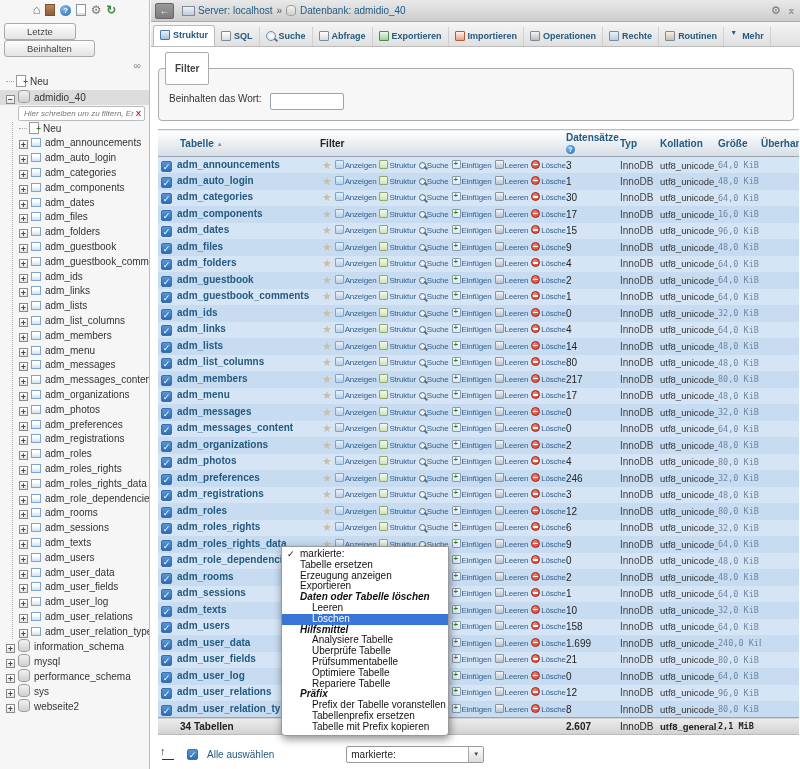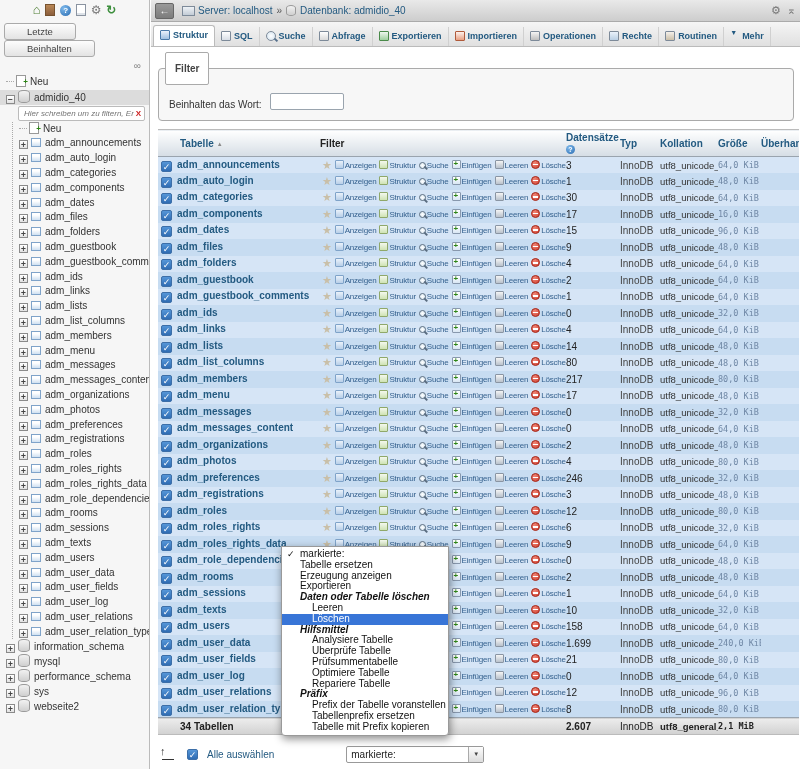--- a/index.html
+++ b/index.html
@@ -59,21 +59,21 @@
   .tico-import-icon{background:linear-gradient(#fdf1ec,#e8a083);border-color:#b05a3a;}
   .tico-operations-icon{background:linear-gradient(#f4f4f4,#bdbdbd);}
   .tico-privileges-icon{background:linear-gradient(#eaf2fb,#b9cfe4);}
   .tico-routines-icon{background:linear-gradient(#f4f0ea,#cbbfa8);}
   .tico-more-icon{border:0;background:none;position:relative;width:9px;}
   .tico-more-icon:after{content:"▼";position:absolute;left:0;top:-2px;font-size:7px;color:#235a81;}
   
   .content{padding:5px 4px 0 7px;}
   fieldset.filterset{border:1px solid #aaa;border-radius:4px;background:#f7f7f7;margin:0 2px 8px 0;padding:6px 10px 10px 10px;}
   fieldset.filterset legend{background:#fff;border:1px solid #aaa;padding:10px 9px;font-size:10px;font-weight:bold;color:#444;border-radius:2px;margin-left:-4px;}
-  .fl-row{display:flex;align-items:flex-end;margin-top:2px;}
+  .fl-row{display:flex;align-items:flex-start;margin-top:2px;}
   .fl-row label{font-size:10px;color:#333;margin-right:8px;}
   .fl-row input{width:68px;height:15px;border:1px solid #9aa4ae;border-radius:2px;font-size:10px;padding:0 2px;}
   
   table.dbtable{border-collapse:collapse;table-layout:fixed;width:641px;font-size:10px;}
   table.dbtable th,table.dbtable td{overflow:hidden;white-space:nowrap;padding:0;text-align:left;vertical-align:middle;}
   col.c-name{width:162px;}col.c-act{width:246px;}col.c-rec{width:54px;}col.c-typ{width:40px;}col.c-coll{width:58px;}col.c-size{width:43px;}col.c-over{width:38px;}
   thead th{background:linear-gradient(#fff,#d5dde5);border-top:1px solid #bbb;border-bottom:1px solid #9aa4ae;height:26px;font-weight:bold;color:#235a81;}
   thead th.plain{color:#222;}
   thead .thlink{cursor:pointer;}
   .sortarrow{font-size:6px;color:#8a8a8a;margin-left:3px;vertical-align:1px;}

